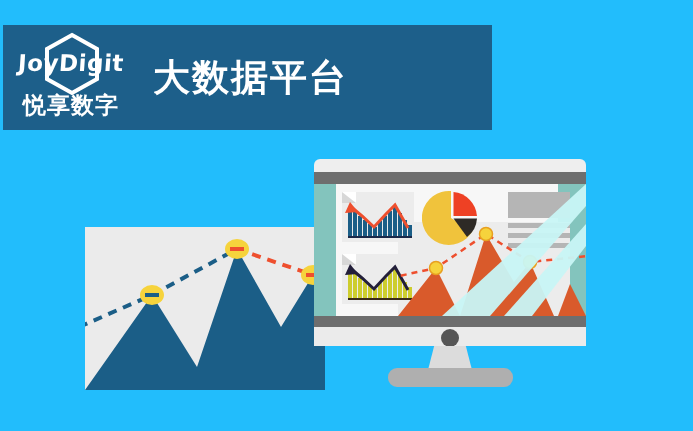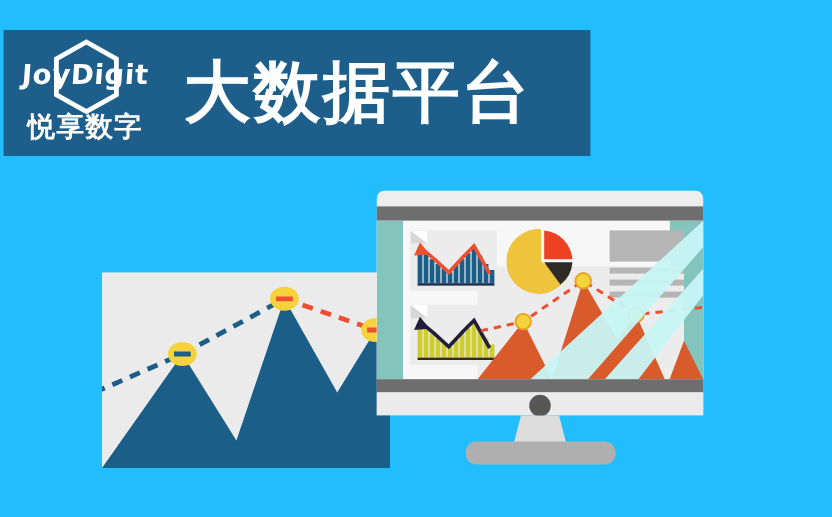--- a/index.html
+++ b/index.html
@@ -67,21 +67,21 @@
     width: 120px;
     text-align: center;
     color: #ffffff;
     font-size: 23px;
     font-weight: bold;
     letter-spacing: 1px;
     font-family: "DejaVu Sans", sans-serif;
   }
   #banner-title {
     color: #ffffff;
-    font-size: 56px;
+    font-size: 37px;
     font-weight: bold;
     letter-spacing: 2px;
     margin-left: 22px;
     font-family: "DejaVu Sans", sans-serif;
     white-space: nowrap;
   }
 
   
   #left-panel {
     position: absolute;

